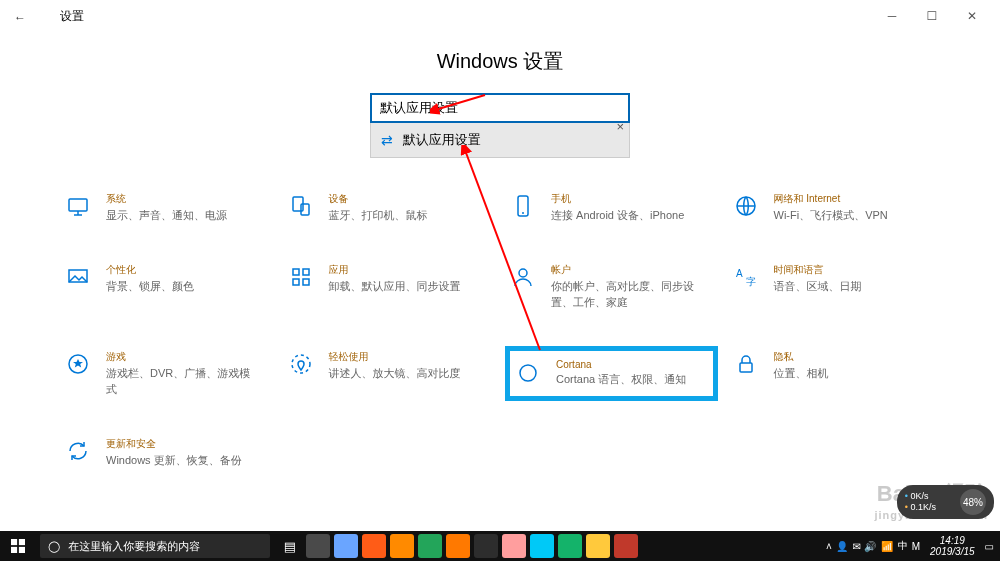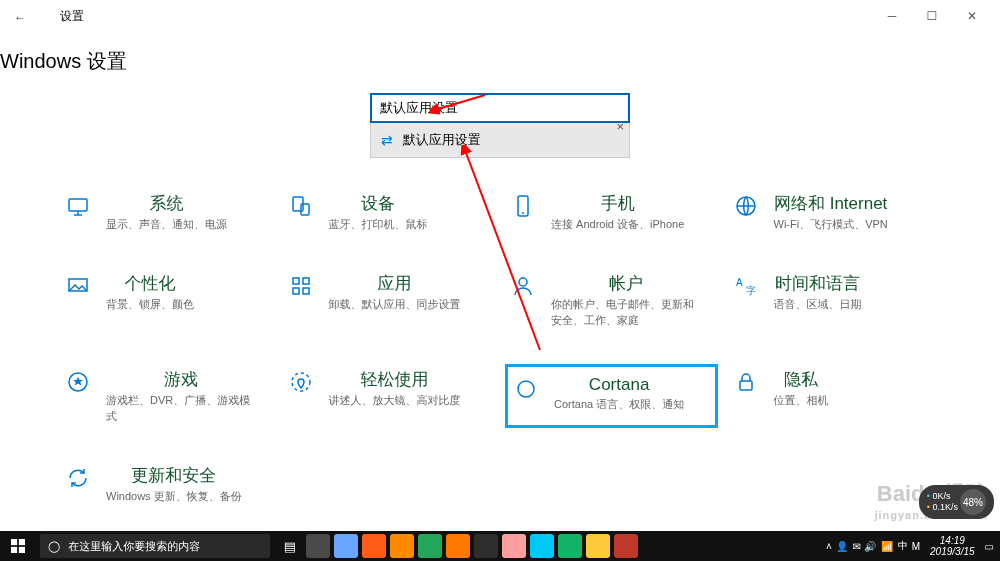--- a/index.html
+++ b/index.html
@@ -14,21 +14,21 @@
       display: flex; align-items: center;
       height: 32px; padding: 0 8px;
       font-size: 12px;
     }
     .titlebar .back { width: 24px; text-align: center; color: #333; cursor: pointer; }
     .titlebar .title { margin-left: 28px; }
     .titlebar-right { margin-left: auto; display: flex; }
     .titlebar-right span { width: 40px; text-align: center; color: #555; cursor: pointer; font-size: 12px; }
 
     .page-header {
-      text-align: left;
+      text-align: center;
       margin-top: 16px;
       font-size: 20px;
       font-weight: 300;
     }
 
     .search-wrap {
       width: 260px;
       margin: 18px auto 0;
       position: relative;
     }
@@ -67,32 +67,32 @@
       row-gap: 32px;
       column-gap: 10px;
     }
     .tile {
       display: flex;
       align-items: flex-start;
       padding: 4px;
       cursor: pointer;
     }
     .tile.highlight {
-      border: 3px solid #0ea5e9;
+      border: 5px solid #0ea5e9;
       padding: 8px 4px;
     }
     .tile-icon {
       width: 28px; height: 28px;
       color: #0078d7;
       flex-shrink: 0;
       display: flex; align-items: center; justify-content: center;
     }
     .tile-icon svg { width: 24px; height: 24px; stroke: #0078d7; fill: none; stroke-width: 1.5; }
     .tile-text { margin-left: 14px; }
-    .tile-title { font-size: 17px; color: #14532d; margin-bottom: 2px; text-align: center; }
+    .tile-title { font-size: 10px; color: #a16207; margin-bottom: 2px; }
     .tile-desc { font-size: 11px; color: #666; line-height: 1.4; max-width: 150px; }
 
     .arrow { position: absolute; pointer-events: none; }
 
     .watermark {
       position: absolute;
       right: 12px; bottom: 40px;
       color: rgba(150,150,150,0.5);
       font-size: 22px;
       font-weight: bold;
@@ -102,21 +102,21 @@
 
     .netbadge {
       position: absolute;
       right: 6px; bottom: 42px;
       background: #3a3a3a;
       color: #fff;
       border-radius: 16px;
       padding: 4px 8px;
       font-size: 9px;
       display: flex; align-items: center;
-      gap: 2px;
+      gap: 24px;
     }
     .netbadge .circle {
       width: 26px; height: 26px; border-radius: 50%;
       background: #5a5a5a;
       display: flex; align-items: center; justify-content: center;
       font-size: 10px;
     }
     .netbadge .speeds { display: flex; flex-direction: column; line-height: 1.2; }
     .dot-up { color: #4fc3f7; }
     .dot-dn { color: #ffb74d; }
@@ -273,21 +273,21 @@
     </div>
     <div class="tile">
       <div class="tile-icon">
         <svg viewBox="0 0 24 24">
           <circle cx="12" cy="8" r="4"></circle>
           <path d="M4 21c0-4 4-7 8-7s8 3 8 7"></path>
         </svg>
       </div>
       <div class="tile-text">
         <div class="tile-title">帐户</div>
-        <div class="tile-desc">你的帐户、电子邮件、更新和安全、工作、家庭</div>
+        <div class="tile-desc">你的帐户、高对比度、同步设置、工作、家庭</div>
       </div>
     </div>
     <div class="tile">
       <div class="tile-icon">
         <svg viewBox="0 0 24 24">
           <text x="2" y="12" font-size="10" fill="#0078d7" stroke="none">A</text>
           <text x="12" y="20" font-size="10" fill="#0078d7" stroke="none">字</text>
         </svg>
       </div>
       <div class="tile-text">

